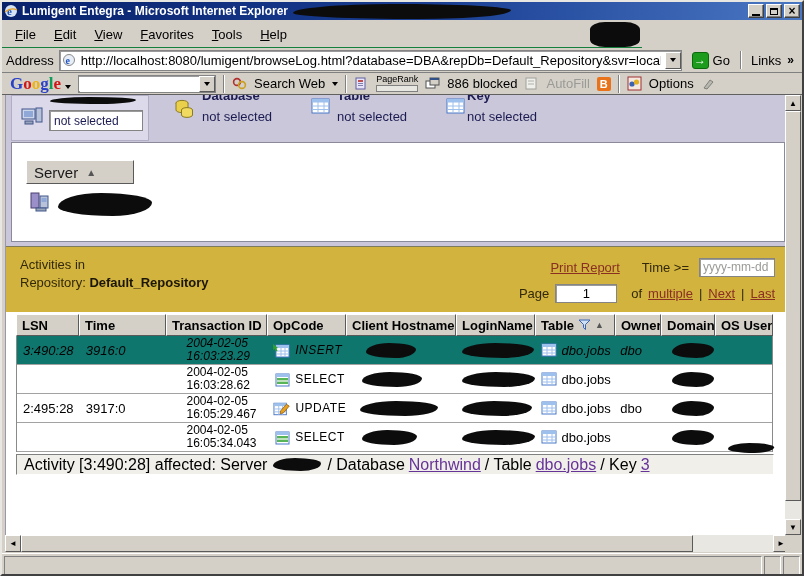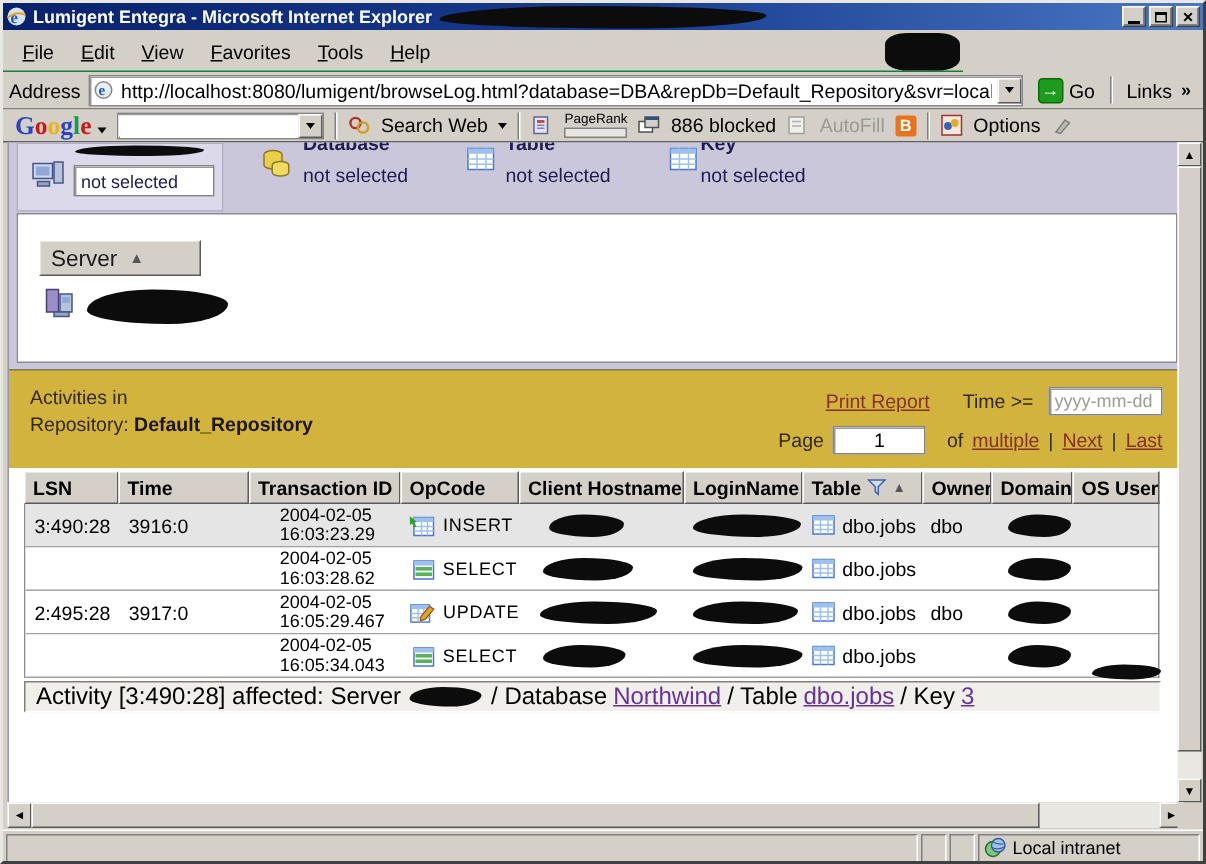--- a/index.html
+++ b/index.html
@@ -108,21 +108,21 @@
 
   
   .sec-table { background:#ffffff; height:223px; position:relative; padding-top:2px; }
   .hdr-row { display:flex; margin-left:10px; }
   .hcell { height:22px; font-size:13px; font-weight:bold; display:flex; align-items:center;
            padding-left:5px; gap:4px; white-space:nowrap; overflow:hidden; }
   .c0{width:63px;} .c1{width:101px;} .c2{width:87px;} .c3{width:79px;} .c4{width:110px;}
   .c5{width:79px;} .c6{width:80px;} .c7{width:46px;} .c8{width:54px;} .c9{width:58px;}
   .tbody { margin-left:10px; width:757px; border-left:1px solid #8a8a8a; border-right:1px solid #8a8a8a; }
   .trow { display:flex; align-items:center; height:29px; background:#fff; border-bottom:1px solid #a2a2a2; }
-  .trow.green { background:#e5e5e5; }
+  .trow.green { background:#0f766e;font-style:italic; }
   .tcell { font-size:13px; padding-left:6px; display:flex; align-items:center; gap:5px;
            white-space:nowrap; overflow:visible; }
   .timecell { flex-direction:column; align-items:flex-start; justify-content:center; gap:0;
               font-size:12px; line-height:13px; }
   .opcell { font-size:12px; letter-spacing:0.5px; }
   .cell-redact { height:15px; }
   .detail-bar { position:absolute; left:10px; top:142px; width:758px; height:21px;
                 background:#f1efe9; border:1px solid; border-color:#808080 #fff #fff #808080;
                 display:flex; align-items:center; padding-left:7px; gap:4px;
                 font-size:16px; white-space:nowrap; }
@@ -607,23 +607,15 @@
     <span class="sbtn raised" style="left:0;top:0;height:17px;">◄</span>
     <span class="thumb raised"></span>
     <span class="sbtn raised" style="left:768px;top:0;height:17px;">►</span>
   </div>
   <div class="corner"></div>
 
   <div class="statusbar">
     <span class="sb-pane sb-long sunken"></span>
     <span class="sb-pane sb-sm sunken"></span>
     <span class="sb-pane sb-sm sunken"></span>
-    <span class="sb-pane sb-zone sunken">
-      <svg width="15" height="15" viewBox="0 0 15 15">
-        <circle cx="6" cy="8" r="5" fill="#7ec87e" stroke="#2a6a2a"></circle>
-        <circle cx="9.5" cy="5.5" r="4.5" fill="#9ec4ec" stroke="#3a5a9a"></circle>
-        <path d="M5.5 3 Q9.5 5.5 13 4.5 M5.2 7 Q9.5 9 13.8 6.5" stroke="#3a5a9a" fill="none" stroke-width="0.8"></path>
-      </svg>
-      <span>Local intranet</span>
-    </span>
   </div>
 
 </div>
 
 </body></html>

